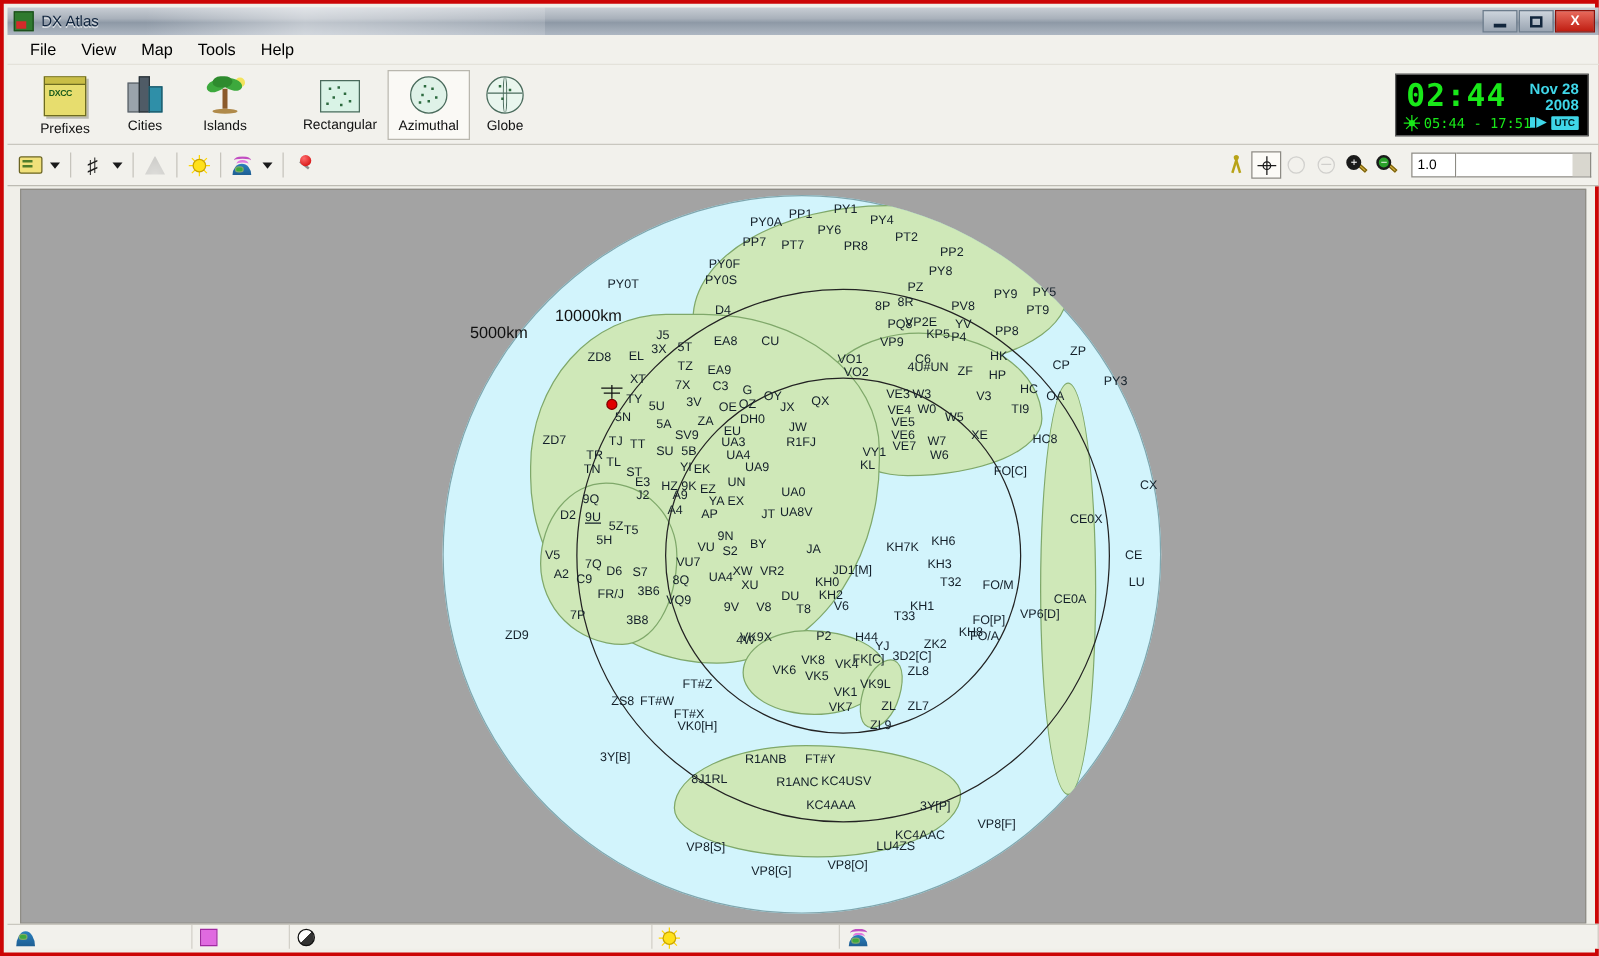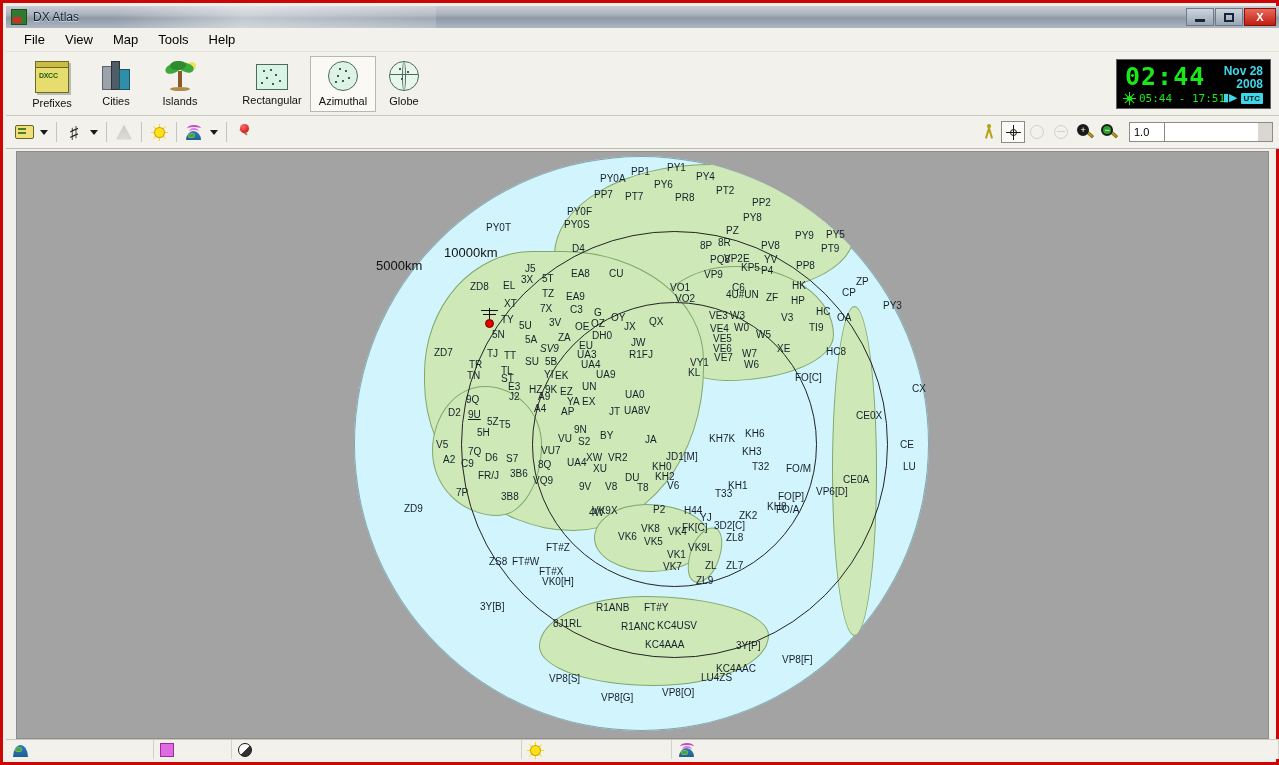--- a/index.html
+++ b/index.html
@@ -513,32 +513,32 @@
       <span class="pfx" style="left: 693px; top: 172px;">VE4</span>
       <span class="pfx" style="left: 717px; top: 171px;">W0</span>
       <span class="pfx" style="left: 739px; top: 178px;">W5</span>
       <span class="pfx" style="left: 760px; top: 192px;">XE</span>
       <span class="pfx" style="left: 809px; top: 195px;">HC8</span>
       <span class="pfx" style="left: 417px; top: 196px;">ZD7</span>
       <span class="pfx" style="left: 470px; top: 197px;">TJ</span>
       <span class="pfx" style="left: 487px; top: 199px;">TT</span>
       <span class="pfx" style="left: 508px; top: 205px;">SU</span>
       <span class="pfx" style="left: 528px; top: 205px;">5B</span>
-      <span class="pfx" style="left: 523px; top: 192px; font-style: italic;">SV9</span>
+      <span class="pfx" style="left: 523px; top: 192px;">SV9</span>
       <span class="pfx" style="left: 562px; top: 189px;">EU</span>
       <span class="pfx" style="left: 560px; top: 198px;">UA3</span>
       <span class="pfx" style="left: 564px; top: 208px;">UA4</span>
       <span class="pfx" style="left: 612px; top: 198px;">R1FJ</span>
       <span class="pfx" style="left: 696px; top: 182px;">VE5</span>
       <span class="pfx" style="left: 696px; top: 192px;">VE6</span>
       <span class="pfx" style="left: 697px; top: 201px;">VE7</span>
       <span class="pfx" style="left: 725px; top: 197px;">W7</span>
       <span class="pfx" style="left: 727px; top: 208px;">W6</span>
       <span class="pfx" style="left: 452px; top: 208px;">TR</span>
-      <span class="pfx" style="left: 468px; top: 214px; margin-left: 16px;">TL</span>
+      <span class="pfx" style="left: 468px; top: 214px;">TL</span>
       <span class="pfx" style="left: 450px; top: 219px;">TN</span>
       <span class="pfx" style="left: 484px; top: 222px;">ST</span>
       <span class="pfx" style="left: 527px; top: 218px;">YI</span>
       <span class="pfx" style="left: 538px; top: 219px;">EK</span>
       <span class="pfx" style="left: 579px; top: 218px;">UA9</span>
       <span class="pfx" style="left: 673px; top: 206px;">VY1</span>
       <span class="pfx" style="left: 671px; top: 216px;">KL</span>
       <span class="pfx" style="left: 778px; top: 221px;">FO[C]</span>
       <span class="pfx" style="left: 895px; top: 232px;">CX</span>
       <span class="pfx" style="left: 491px; top: 230px;">E3</span>

